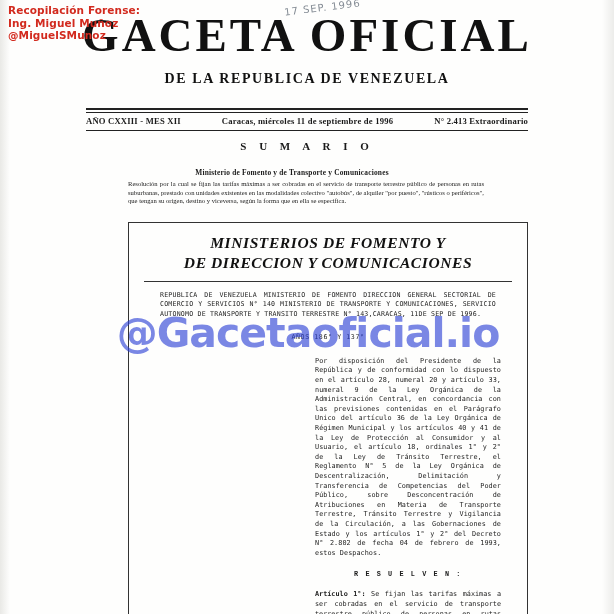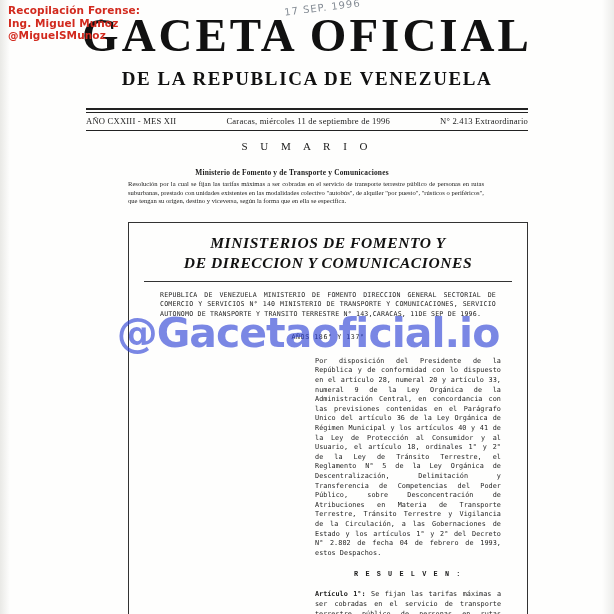--- a/index.html
+++ b/index.html
@@ -74,21 +74,21 @@
     font-weight: bold;
     font-size: 47px;
     letter-spacing: 3px;
     line-height: 50px;
     color: #111;
     margin: 0;
   }
   .gaceta-sub {
     font-family: "Liberation Serif", serif;
     font-weight: bold;
-    font-size: 19px;
+    font-size: 14px;
     letter-spacing: 1.6px;
     line-height: 26px;
     color: #111;
     margin: 6px 0 0 0;
   }
 
   .rule {
     position: absolute;
     background: #222;
   }
@@ -100,31 +100,32 @@
     left: 86px;
     top: 116px;
     width: 442px;
     display: flex;
     justify-content: space-between;
     align-items: center;
     font-family: "Liberation Serif", serif;
     font-size: 8.6px;
     color: #1a1a1a;
     letter-spacing: 0.2px;
+    font-weight: bold;
   }
   .issueline .center { font-size: 8.6px; }
 
   .sumario {
     position: absolute;
     left: 0;
     top: 140px;
     width: 614px;
     text-align: center;
     font-family: "Liberation Serif", serif;
-    font-weight: normal;
+    font-weight: bold;
     font-size: 11px;
     letter-spacing: 5px;
   }
 
   
   .sum-head {
     position: absolute;
     left: 0; top: 168px;
     width: 584px;
     text-align: center;

